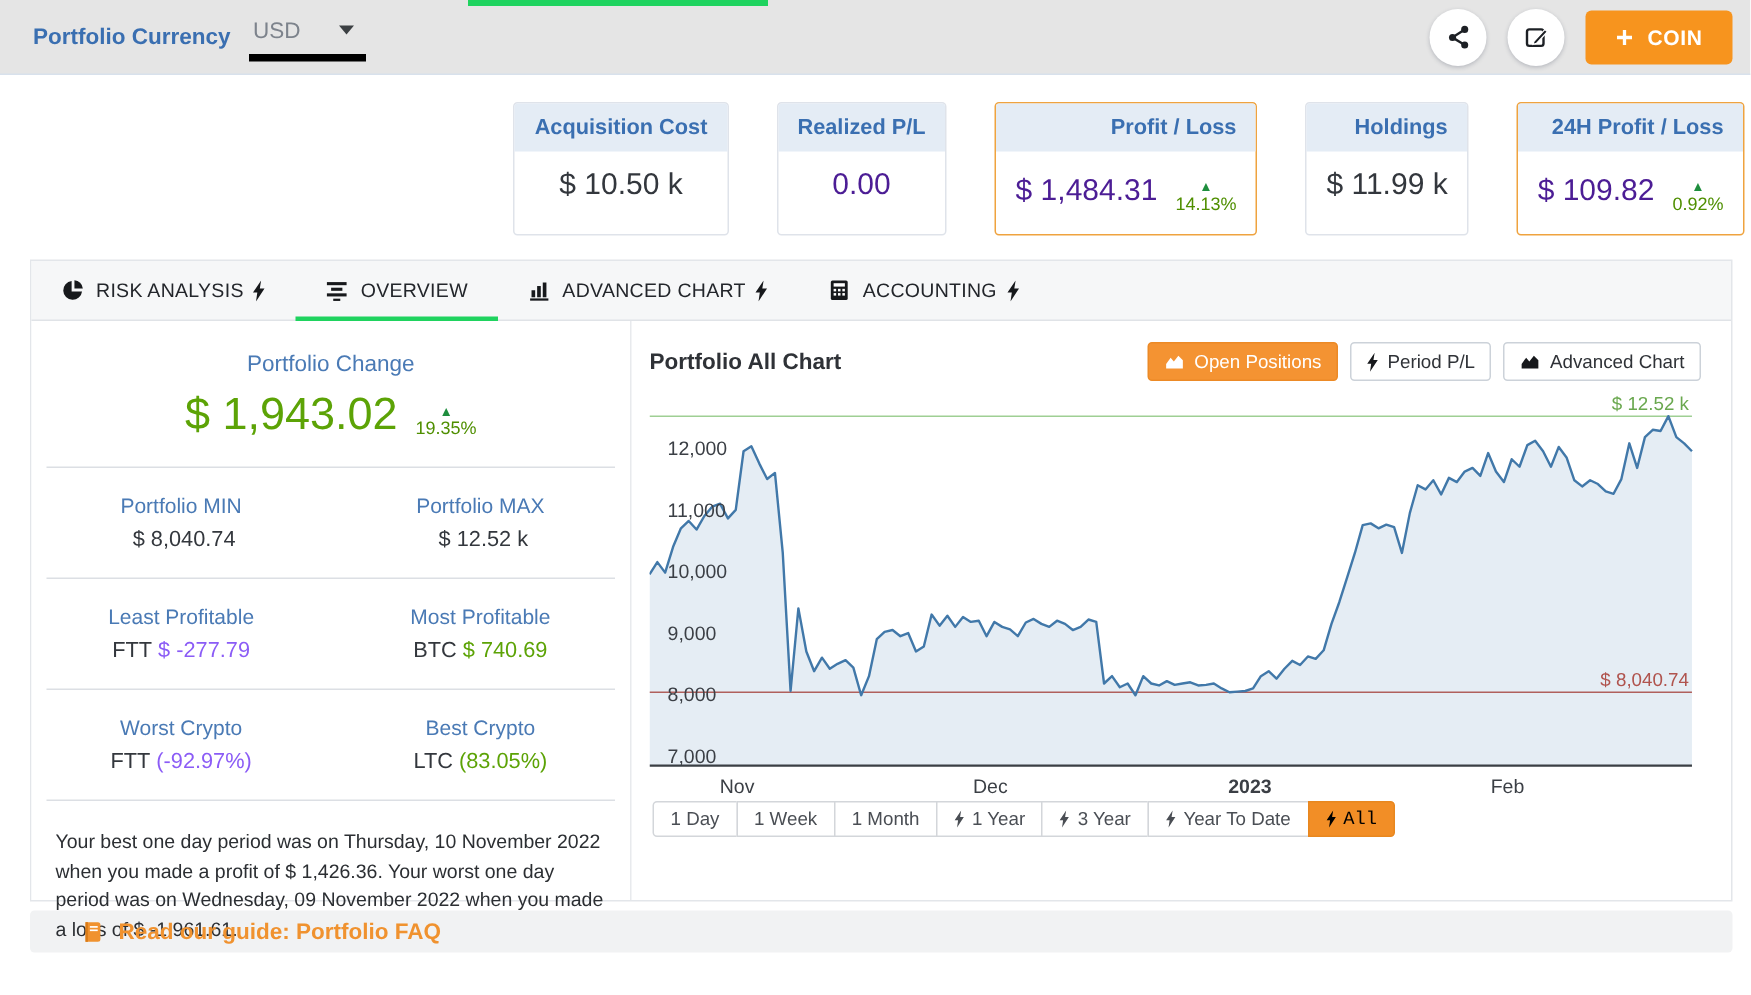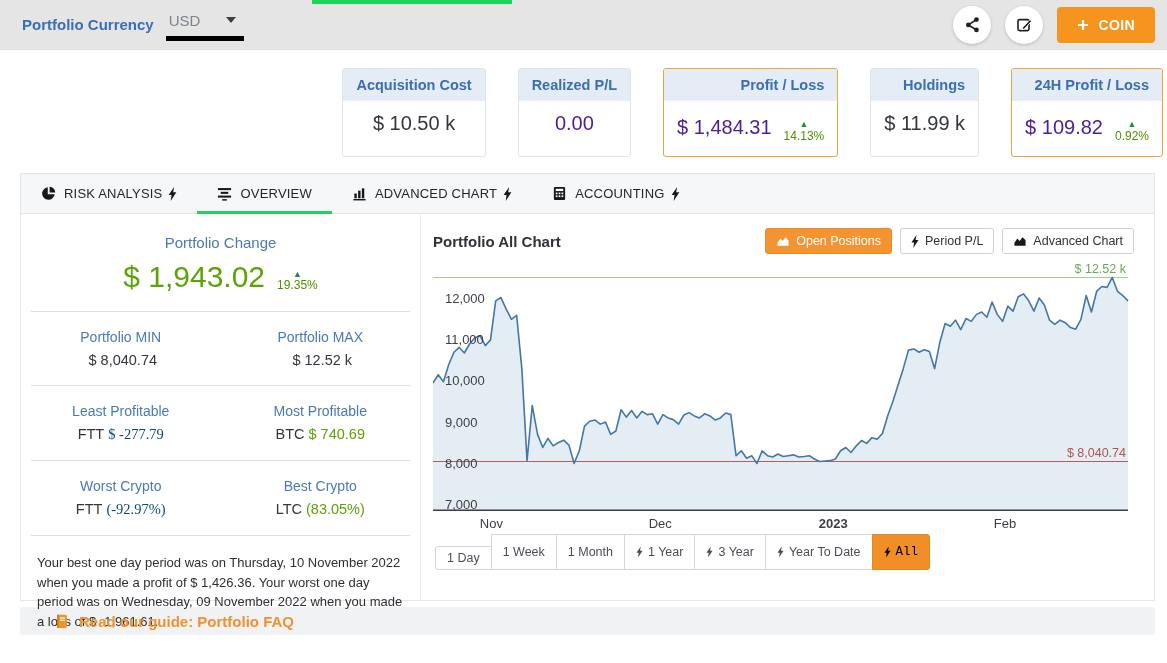--- a/index.html
+++ b/index.html
@@ -49,37 +49,37 @@
   .left-panel { width:400px; border-right:1px solid #e8eaed; padding-top:20px; }
   .change-label { color:#4a7ab5; font-size:15px; margin-bottom:9px; text-align:center; }
   .change-value-row { display:flex; justify-content:center; align-items:center; gap:12px; }
   .change-value { color:#5ca306; font-size:30px; }
   hr.sep { border:none; border-top:1px solid #dcdfe4; margin:17px 10px; }
   .stat-row { display:flex; }
   .stat-cell { flex:1; text-align:center; }
   .stat-label { color:#4a7ab5; font-size:14px; margin-bottom:7px; }
   .stat-value { font-size:14.5px; color:#33373d; }
   .pfx { margin-right:4px; }
-  .sv.red { color:#0c4a6e;font-family:Liberation Serif, serif; } .sv.green { color:#5ca306; } .sv.dark { color:#33373d; }
+  .sv.red { color:#8b5cf6; } .sv.green { color:#5ca306; } .sv.dark { color:#33373d; }
   .summary { font-size:13px; color:#2c2f33; line-height:1.5; padding:0 16px; }
   
   .chart-panel { flex:1; padding:14px 20px 0 12px; }
   .chart-head { display:flex; align-items:center; }
   .chart-title { font-weight:bold; font-size:15px; color:#2f3237; }
   .chart-actions { margin-left:auto; display:flex; gap:8px; }
   .chip { display:flex; align-items:center; gap:6px; background:#fff; border:1px solid #ccd2d9;
           border-radius:3px; padding:5px 10px; font-size:12.5px; color:#2f3237; cursor:pointer;
           white-space:nowrap; }
   .chip.active { background:#f49332; border-color:#ec8a26; color:#fff; }
   #portfolio-chart { display:block; width:100%; height:auto; margin-top:8px; }
   #portfolio-chart text { font-family:"Liberation Sans", sans-serif; }
   .range-row { display:flex; margin:0 0 0 2px; }
   .range-btn { background:#fff; border:1px solid #d3d6da; margin-left:-1px; padding:4px 11px;
                font-size:12.5px; color:#4a4e54; display:flex; align-items:center; gap:5px; cursor:pointer; }
-  .range-btn:first-child { border-radius:3px 0 0 3px; margin-left:0;margin-top:12px; }
+  .range-btn:first-child { border-radius:3px 0 0 3px; margin-left:0; }
   .range-btn:last-child { border-radius:0 3px 3px 0; }
   .range-btn.active { background:#f28e26; border-color:#e8871f; color:#000000;font-family:Liberation Mono, monospace; }
   
   .faq-bar { margin:6px 12px 0 20px; background:#f1f2f3; border-radius:3px; height:28px;
              display:flex; align-items:center; gap:10px; padding-left:34px; }
   .faq-text { color:#f0922f; font-weight:bold; font-size:15px; cursor:pointer; }
   .icon { display:inline-flex; align-items:center; justify-content:center; }
 </style>
 </head>
 <body>

